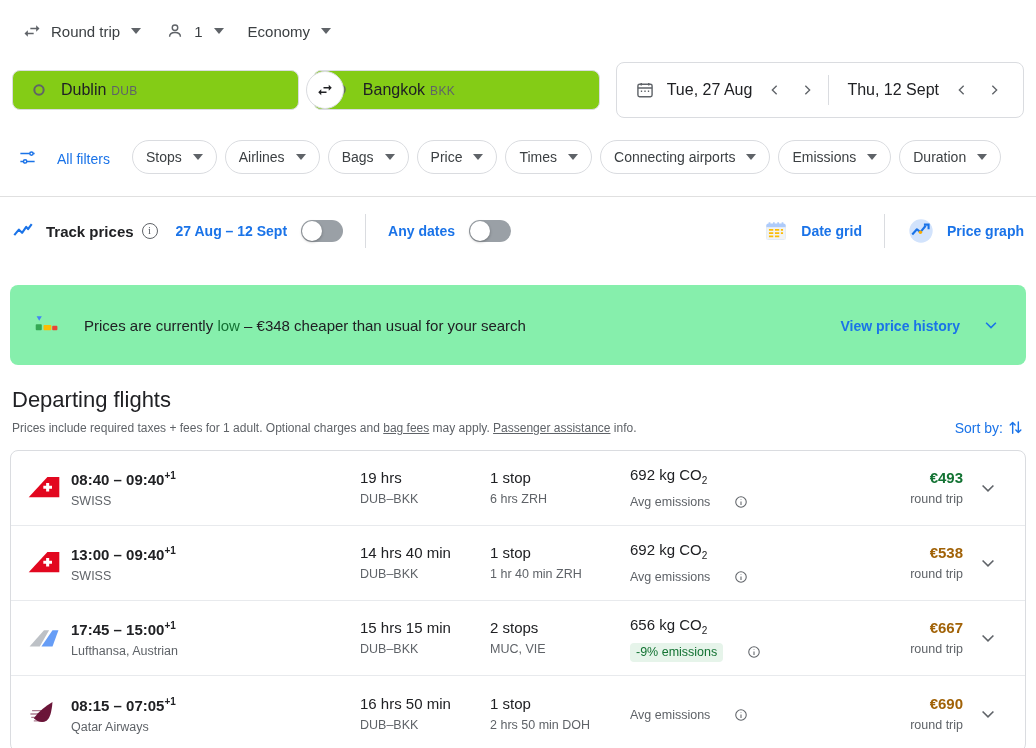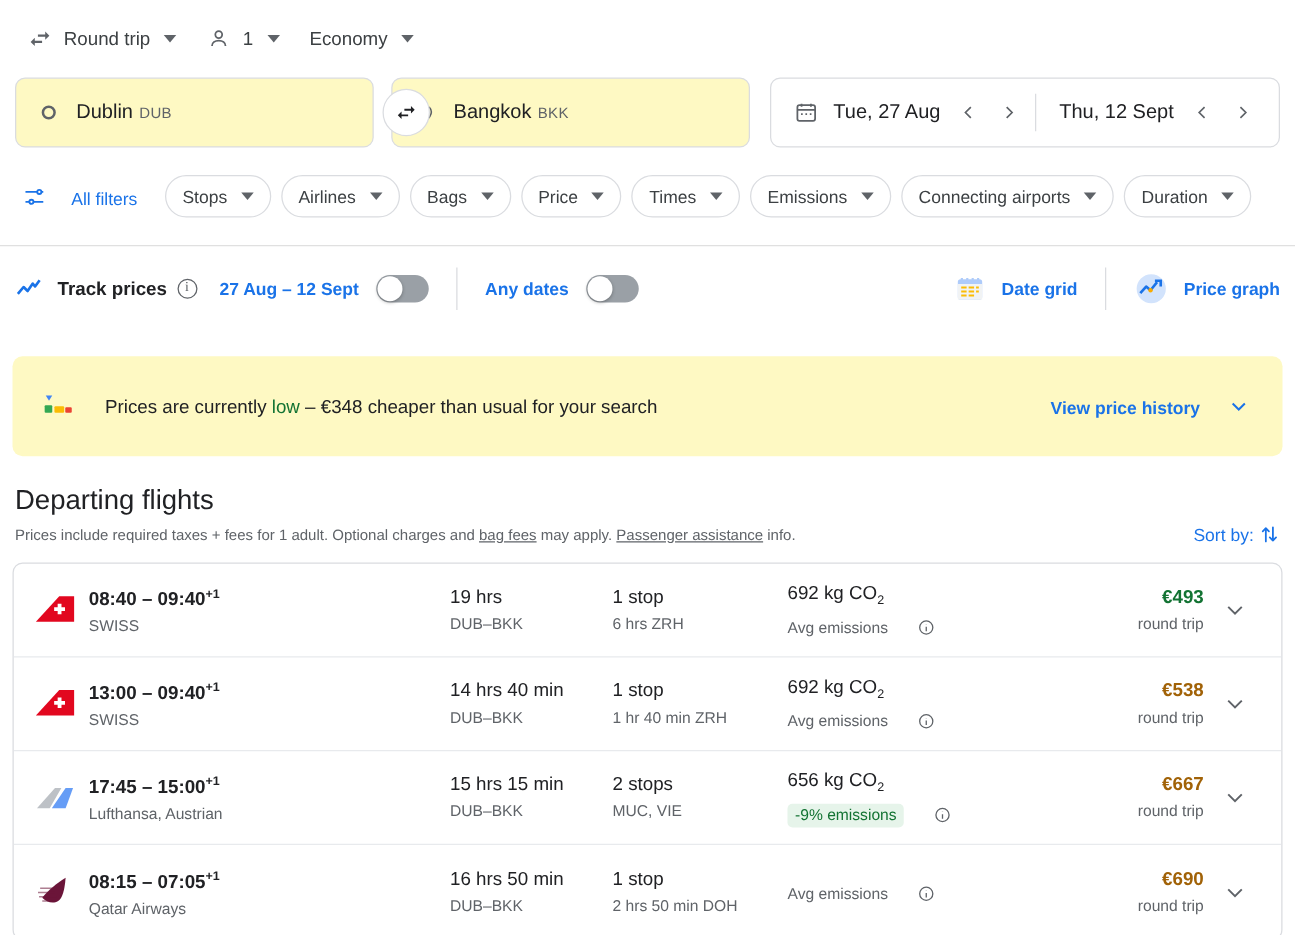--- a/index.html
+++ b/index.html
@@ -42,25 +42,25 @@
     gap: 0;
     position: relative;
   }
   .field-group {
     display: flex; align-items: center;
     flex: 1 1 auto;
     position: relative;
   }
   .field {
     display: flex; align-items: center; gap: 14px;
-    height: 56px;
+    height: 40px;
     border: 1px solid #dadce0;
     border-radius: 8px;
     padding: 0 18px;
-    background: #fef9c3;
+    background: #84cc16;
     cursor: text;
     flex: 1 1 0;
     min-width: 0;
   }
   .field-text { font-size: 16px; color: #202124; white-space: nowrap; }
   .field-code { font-size: 12px; color: #5f6368; letter-spacing: .3px; margin-left: 5px; }
   .swap-btn {
     position: absolute;
     left: 294px;
     width: 38px; height: 38px;
@@ -138,21 +138,21 @@
     position: absolute; left: 1px; top: 1px;
     width: 20px; height: 20px; border-radius: 50%;
     background: #fff; box-shadow: 0 1px 3px rgba(0,0,0,.3);
   }
   .vdiv { width: 1px; height: 34px; background: #dadce0; margin: 0 22px; }
   .gridlink { display: flex; align-items: center; gap: 12px; cursor: pointer; }
 
   
   .banner {
     margin: 20px 10px 0 10px;
-    background: #fef9c3;
+    background: #86efac;
     border-radius: 8px;
     height: 80px;
     display: flex; align-items: center;
     padding: 0 26px 0 24px;
   }
   .banner-text { font-size: 15px; color: #202124; margin-left: 24px; }
   .low { color: #137333; }
   .banner-link {
     margin-left: auto;
     display: flex; align-items: flex-end; gap: 22px;
@@ -336,25 +336,25 @@
   </div>
   <div class="fchip">
     <span>Price</span>
     <span class="caret"></span>
   </div>
   <div class="fchip">
     <span>Times</span>
     <span class="caret"></span>
   </div>
   <div class="fchip">
+    <span>Connecting airports</span>
+    <span class="caret"></span>
+  </div>
+  <div class="fchip">
     <span>Emissions</span>
-    <span class="caret"></span>
-  </div>
-  <div class="fchip">
-    <span>Connecting airports</span>
     <span class="caret"></span>
   </div>
   <div class="fchip">
     <span>Duration</span>
     <span class="caret"></span>
   </div>
 </div>
 <div class="sep-line"></div>
 
 <div class="track-row">

